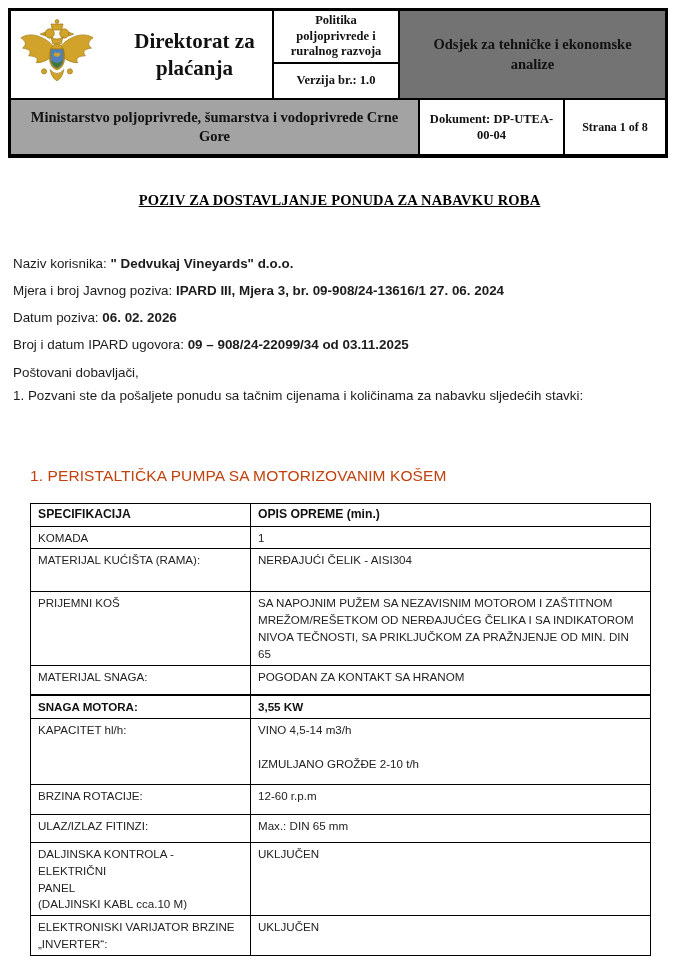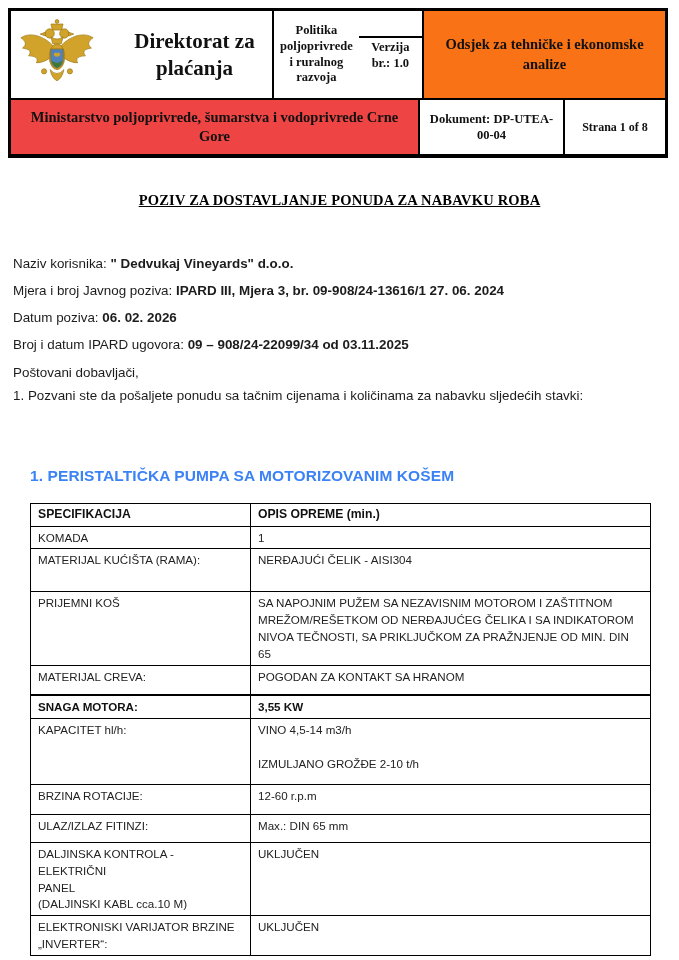--- a/index.html
+++ b/index.html
@@ -14,25 +14,25 @@
     position:absolute; left:8px; top:8px; width:660px;
     border:3px solid #000; border-bottom-width:4px;
     font-family:"Liberation Serif", serif; font-weight:bold; color:#111;
   }
   .hdr-row { display:flex; }
   .hdr-row1 { height:87px; }
   .hdr-row2 { height:56px; border-top:2px solid #000; }
   .hcell { display:flex; align-items:center; justify-content:center; text-align:center; }
   .c-org { width:261px; gap:22px; padding:2px 4px; }
   .c-org .org-title { font-size:21px; line-height:1.25; }
-  .c-mid { width:152px; border-left:2px solid #000; border-right:2px solid #000; }
+  .c-mid { width:128px; border-left:2px solid #000; border-right:2px solid #000; flex-direction:column; }
   .c-mid .sub { flex:1; width:100%; display:flex; align-items:center; justify-content:center; font-size:12.5px; line-height:1.25; padding:2px 6px; }
   .c-mid .sub + .sub { border-top:2px solid #000; }
-  .c-dept { flex:1; background:#f97316; font-size:14.5px; line-height:1.35; padding:2px 14px; }
-  .c-min { width:407px; background:#ef4444; font-size:14.5px; line-height:1.3; padding:2px 18px; }
+  .c-dept { flex:1; background:#737373; font-size:14.5px; line-height:1.35; padding:2px 14px; }
+  .c-min { width:407px; background:#a3a3a3; font-size:14.5px; line-height:1.3; padding:2px 18px; }
   .c-doc { width:147px; border-left:2px solid #000; border-right:2px solid #000; font-size:12.5px; line-height:1.3; padding:2px 6px; }
   .c-page { flex:1; font-size:12px; padding:2px 4px; }
 
   .logo-box { width:84px; height:80px; flex:0 0 auto; display:flex; align-items:center; justify-content:center; }
 
   
   .doc-title {
     position:absolute; left:0; top:192px; width:100%;
     text-align:center; font-family:"Liberation Serif", serif;
     font-weight:bold; font-size:14.5px; letter-spacing:.2px;
@@ -42,21 +42,21 @@
   
   .body-block { position:absolute; left:13px; top:254px; width:653px; font-size:13.4px; }
   .body-block p { line-height:20px; margin-bottom:7px; }
   .body-block p b { font-weight:700; }
   .salute { }
   .salute p { margin-bottom:2px; line-height:21px; }
 
   
   .sec-heading {
     position:absolute; left:30px; top:467px; width:620px;
-    font-size:15.5px; font-weight:700; color:#3b82f6; letter-spacing:.1px;
+    font-size:15.5px; font-weight:400; color:#c2410c; letter-spacing:.1px;
   }
 
   
   .spec { position:absolute; left:30px; top:503px; width:621px; border-collapse:collapse; font-size:11.6px; color:#222; }
   .spec td, .spec th { border:1px solid #000; vertical-align:top; padding:3px 7px 2px; text-align:left; white-space:pre-line; line-height:1.45; }
   .spec th { font-weight:700; font-size:12.2px; padding-top:2px; padding-bottom:2px; color:#111; }
   .spec .col-spec { width:220px; }
   .r0 td{height:21px} .r1 td{height:43px} .r2 td{height:57px} .r3 td{height:30px}
   .r4 td{height:23px} .r5 td{height:22px} .r6 td{height:66px} .r7 td{height:30px}
   .r8 td{height:28px} .r9 td{height:50px} .r10 td{height:40px}
@@ -141,21 +141,21 @@
         </tr>
     <tr class="r1">
           <td>MATERIJAL KUĆIŠTA (RAMA):</td>
           <td>NERĐAJUĆI ČELIK - AISI304</td>
         </tr>
     <tr class="r2">
           <td>PRIJEMNI KOŠ</td>
           <td>SA NAPOJNIM PUŽEM SA NEZAVISNIM MOTOROM I ZAŠTITNOM MREŽOM/REŠETKOM OD NERĐAJUĆEG ČELIKA I SA INDIKATOROM NIVOA TEČNOSTI, SA PRIKLJUČKOM ZA PRAŽNJENJE OD MIN. DIN  65</td>
         </tr>
     <tr class="r3">
-          <td>MATERIJAL CREVA:</td>
+          <td>MATERIJAL SNAGA:</td>
           <td>POGODAN ZA KONTAKT SA HRANOM</td>
         </tr>
     <tr class="r4 bold-row">
           <td>SNAGA MOTORA:</td>
           <td>3,55 KW</td>
         </tr>
     <tr class="r6">
           <td>KAPACITET hl/h:</td>
           <td>VINO 4,5-14 m3/h
 

